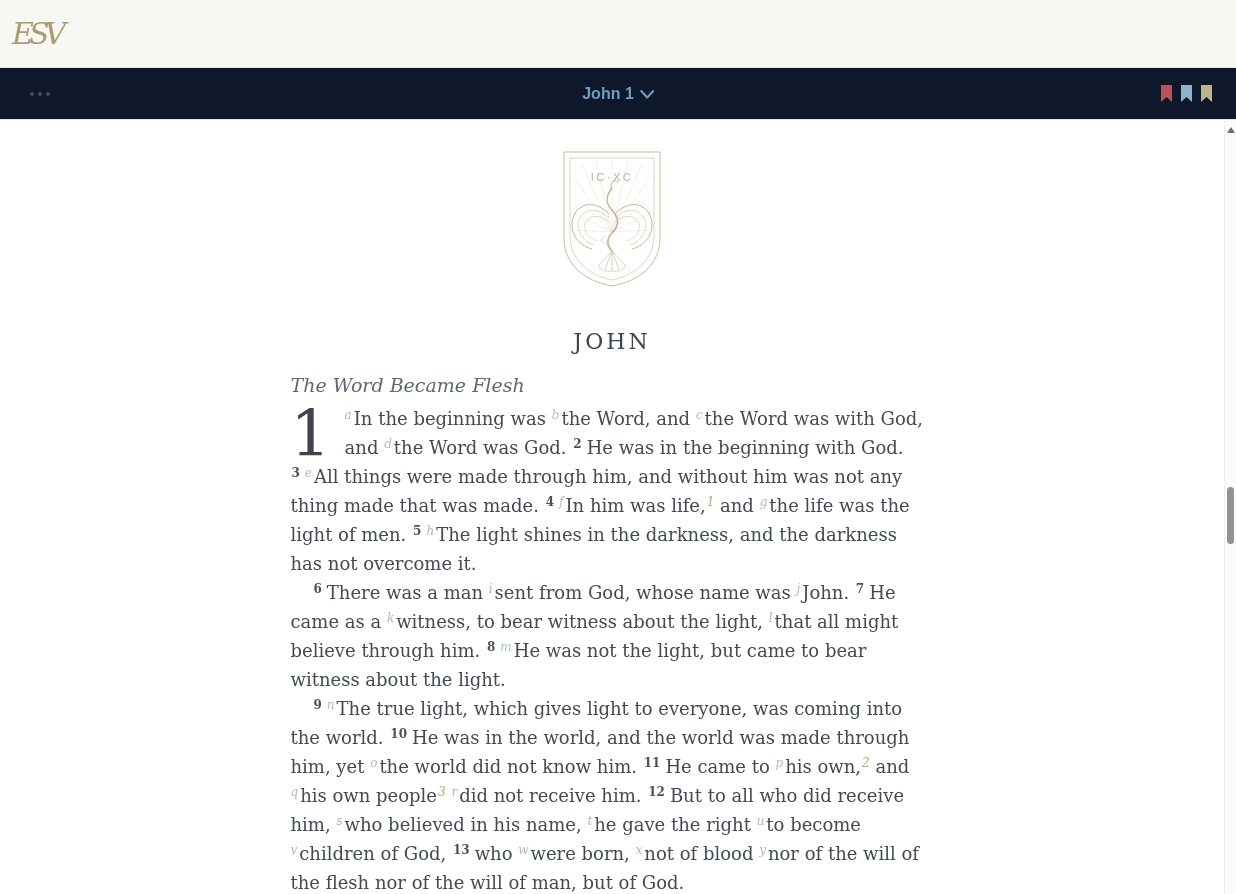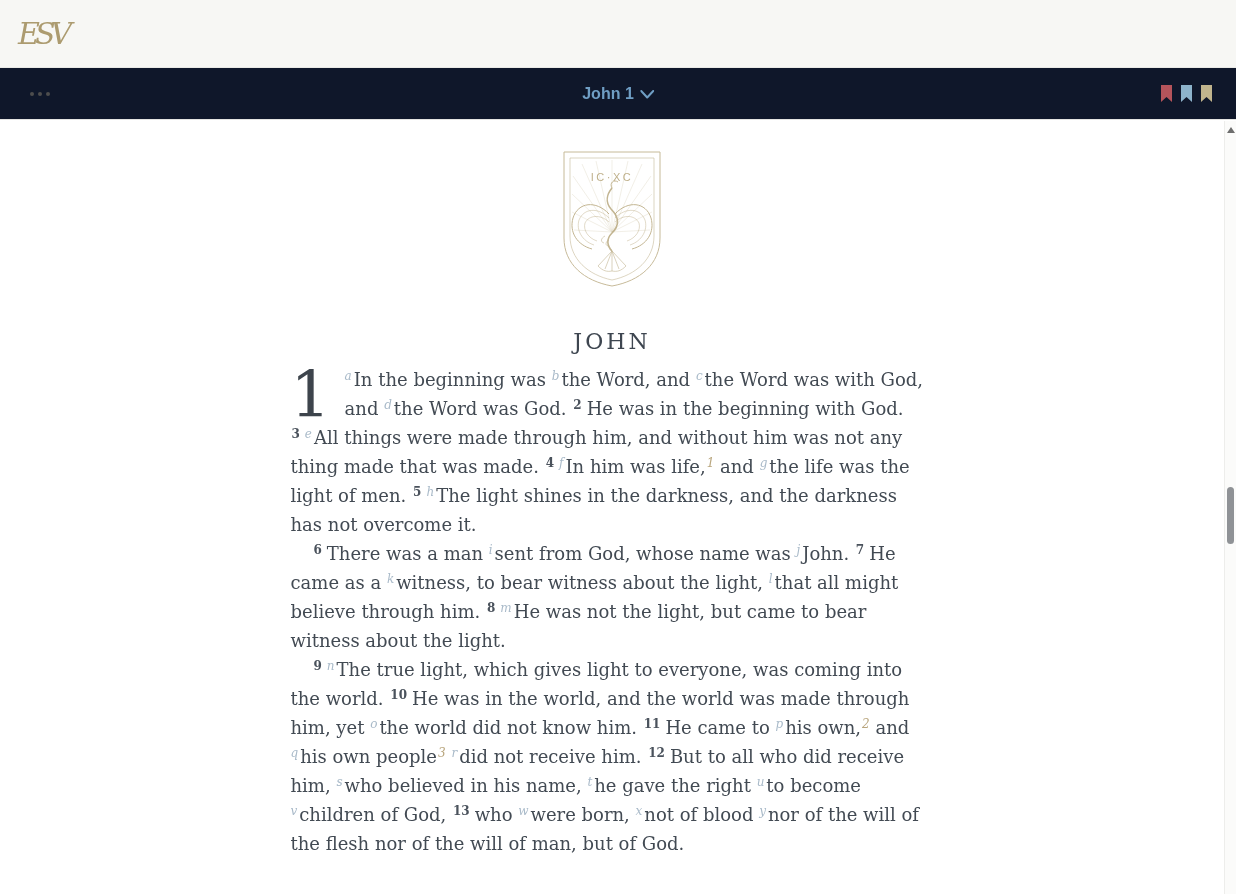--- a/index.html
+++ b/index.html
@@ -5,21 +5,21 @@
   * { box-sizing: border-box; }
   html,body { margin:0; padding:0; }
   body {
     width:1236px; height:894px; overflow:hidden; position:relative;
     background:#ffffff; font-family:"Liberation Sans", sans-serif;
   }
 
   
   .topbar {
     height:68px; background:#f7f7f4; border-bottom:1px solid #eaeae6;
-    display:flex; align-items:center; padding-left:18px;
+    display:flex; align-items:center; padding-left:12px;
   }
   .esv-logo {
     font-family:"DejaVu Serif", serif; font-style:italic; font-weight:400;
     font-size:30px; color:#ac9b6f; letter-spacing:-5px; line-height:1;
     cursor:pointer; user-select:none; padding-right:10px;
   }
 
   
   .navbar {
     height:52px; background:#0f172a; border-bottom:1px solid #e4e4e1;
@@ -166,20 +166,21 @@
         <path d="M43,86 C39,88 38,92 42,93 M47,90 C43,92 43,96 47,96" stroke-width="0.6"></path>
 
         <path d="M50,101 L36,116 M50,101 L43,119 M50,101 L50,121 M50,101 L57,119 M50,101 L64,116" stroke-width="0.6"></path>
         <path d="M36,116 C41,121 45,122 50,121 C55,122 59,121 64,116" stroke-width="0.6"></path>
       </g>
       <text x="50" y="31" text-anchor="middle" font-family="Liberation Sans, sans-serif" font-size="11" letter-spacing="2.5" fill="currentColor" opacity="0.85">IC·XC</text>
     </svg>
 
     <h1 class="book-title">JOHN</h1>
 
+    <h2 class="section-heading">The Word Became Flesh</h2>
 
     <div class="scripture">
         <p class="para"><span class="dropcap">1</span><span class="xref">a</span><span class="txt">In the beginning was </span><span class="xref">b</span><span class="txt">the Word, and </span><span class="xref">c</span><span class="txt">the Word was with God, and </span><span class="xref">d</span><span class="txt">the Word was God. </span><span class="vnum">2</span><span class="txt">He was in the beginning with God. </span><span class="vnum">3</span><span class="xref">e</span><span class="txt">All things were made through him, and without him was not any thing made that was made. </span><span class="vnum">4</span><span class="xref">f</span><span class="txt">In him was life,</span><span class="fnum">1</span><span class="txt"> and </span><span class="xref">g</span><span class="txt">the life was the light of men. </span><span class="vnum">5</span><span class="xref">h</span><span class="txt">The light shines in the darkness, and the darkness has not overcome it.</span></p>
         <p class="para indent"><span class="vnum">6</span><span class="txt">There was a man </span><span class="xref">i</span><span class="txt">sent from God, whose name was </span><span class="xref">j</span><span class="txt">John. </span><span class="vnum">7</span><span class="txt">He came as a </span><span class="xref">k</span><span class="txt">witness, to bear witness about the light, </span><span class="xref">l</span><span class="txt">that all might believe through him. </span><span class="vnum">8</span><span class="xref">m</span><span class="txt">He was not the light, but came to bear witness about the light.</span></p>
         <p class="para indent"><span class="vnum">9</span><span class="xref">n</span><span class="txt">The true light, which gives light to everyone, was coming into the world. </span><span class="vnum">10</span><span class="txt">He was in the world, and the world was made through him, yet </span><span class="xref">o</span><span class="txt">the world did not know him. </span><span class="vnum">11</span><span class="txt">He came to </span><span class="xref">p</span><span class="txt">his own,</span><span class="fnum">2</span><span class="txt"> and </span><span class="xref">q</span><span class="txt">his own people</span><span class="fnum">3</span><span class="txt"> </span><span class="xref">r</span><span class="txt">did not receive him. </span><span class="vnum">12</span><span class="txt">But to all who did receive him, </span><span class="xref">s</span><span class="txt">who believed in his name, </span><span class="xref">t</span><span class="txt">he gave the right </span><span class="xref">u</span><span class="txt">to become </span><span class="xref">v</span><span class="txt">children of God, </span><span class="vnum">13</span><span class="txt">who </span><span class="xref">w</span><span class="txt">were born, </span><span class="xref">x</span><span class="txt">not of blood </span><span class="xref">y</span><span class="txt">nor of the will of the flesh nor of the will of man, but of God.</span></p>
       </div>
 
   </div>
 </main>
 

